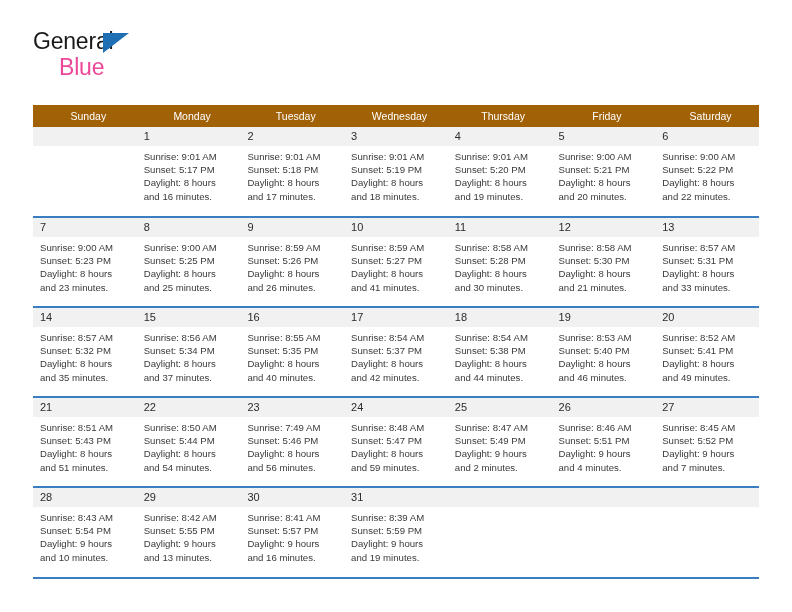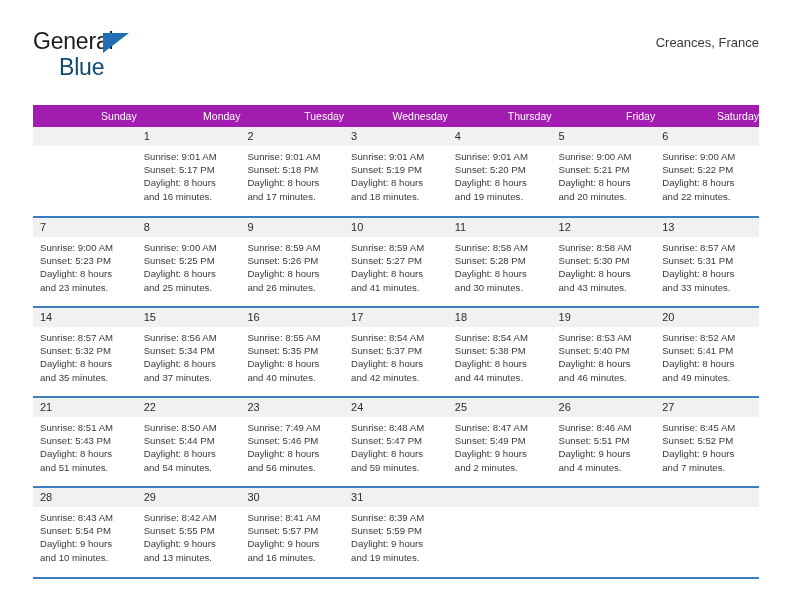--- a/index.html
+++ b/index.html
@@ -55,21 +55,21 @@
     height: 0;
     border-left: 26px solid #1f6fb5;
     border-bottom: 20px solid transparent;
   }
   .brand-blue {
     position: absolute;
     left: 26px;
     top: 26px;
     font-size: 23px;
     letter-spacing: -0.2px;
-    color: #0c4a6e;
+    color: #ec4899;
     font-family: "Liberation Sans", sans-serif;
   }
 
   .titles {
     position: absolute;
     right: 0;
     top: 0;
     text-align: right;
   }
   .cal-title {
@@ -91,25 +91,25 @@
   
   .calendar {
     position: absolute;
     left: 33px;
     top: 105px;
     width: 726px;
     border-collapse: collapse;
     table-layout: fixed;
   }
   .calendar th {
-    background: #a21caf;
+    background: #a16207;
     color: #ffffff;
     font-size: 10.5px;
     font-weight: normal;
-    text-align: right;
+    text-align: center;
     padding: 5px 0 5px 7px;
     height: 19px;
     box-sizing: border-box;
     font-family: "Liberation Sans", sans-serif;
   }
   .calendar td {
     vertical-align: top;
     padding: 0;
     border-top: 2px solid #3a7ebf;
     width: 103.71px;
@@ -158,21 +158,20 @@
 
   <div class="header">
 
     <div class="brand">
       <span class="brand-general">General</span>
       <span class="brand-triangle"></span>
       <span class="brand-blue">Blue</span>
     </div>
 
     <div class="titles">
-      <div class="cal-subtitle">Creances, France</div>
     </div>
 
   </div>
 
   <table class="calendar">
     <thead>
       <tr>
         <th>Sunday</th>
         <th>Monday</th>
         <th>Tuesday</th>
@@ -288,21 +287,21 @@
               <div>Daylight: 8 hours</div>
               <div>and 30 minutes.</div>
             </div>
           </td>
           <td>
             <span class="daynum">12</span>
             <div class="cellbody">
               <div>Sunrise: 8:58 AM</div>
               <div>Sunset: 5:30 PM</div>
               <div>Daylight: 8 hours</div>
-              <div>and 43 minutes.</div>
+              <div>and 21 minutes.</div>
             </div>
           </td>
           <td>
             <span class="daynum">13</span>
             <div class="cellbody">
               <div>Sunrise: 8:57 AM</div>
               <div>Sunset: 5:31 PM</div>
               <div>Daylight: 8 hours</div>
               <div>and 33 minutes.</div>
             </div>

